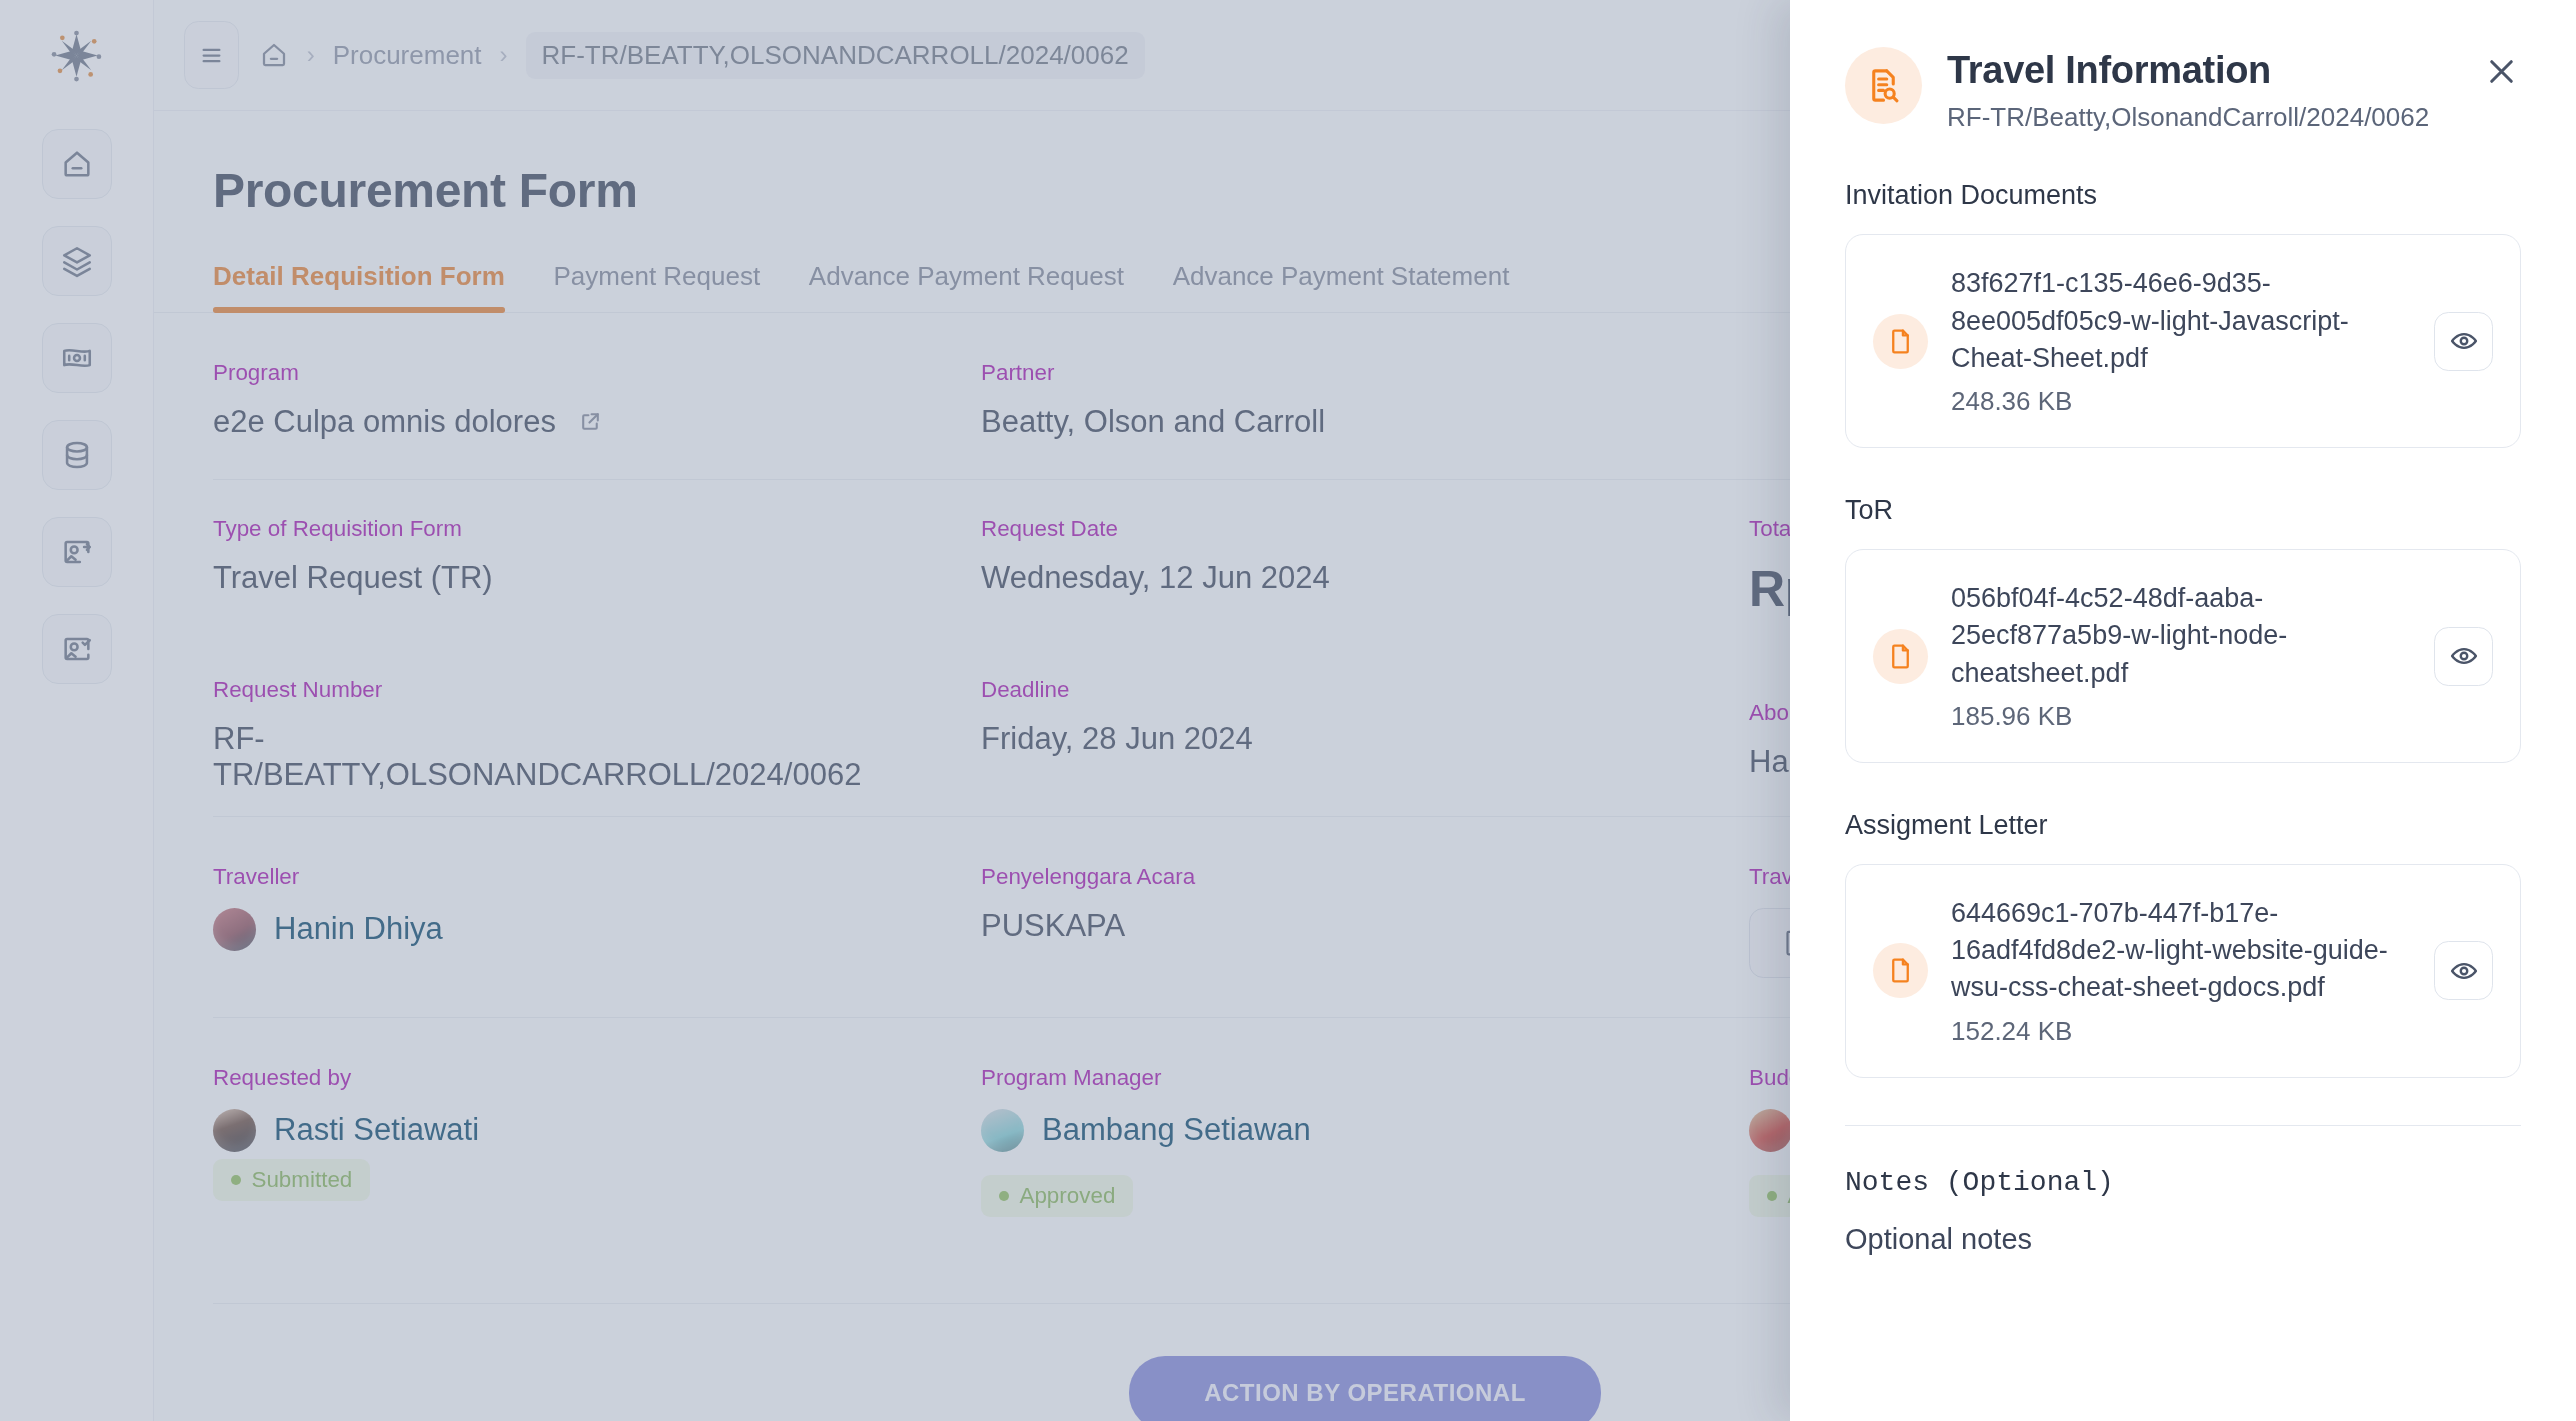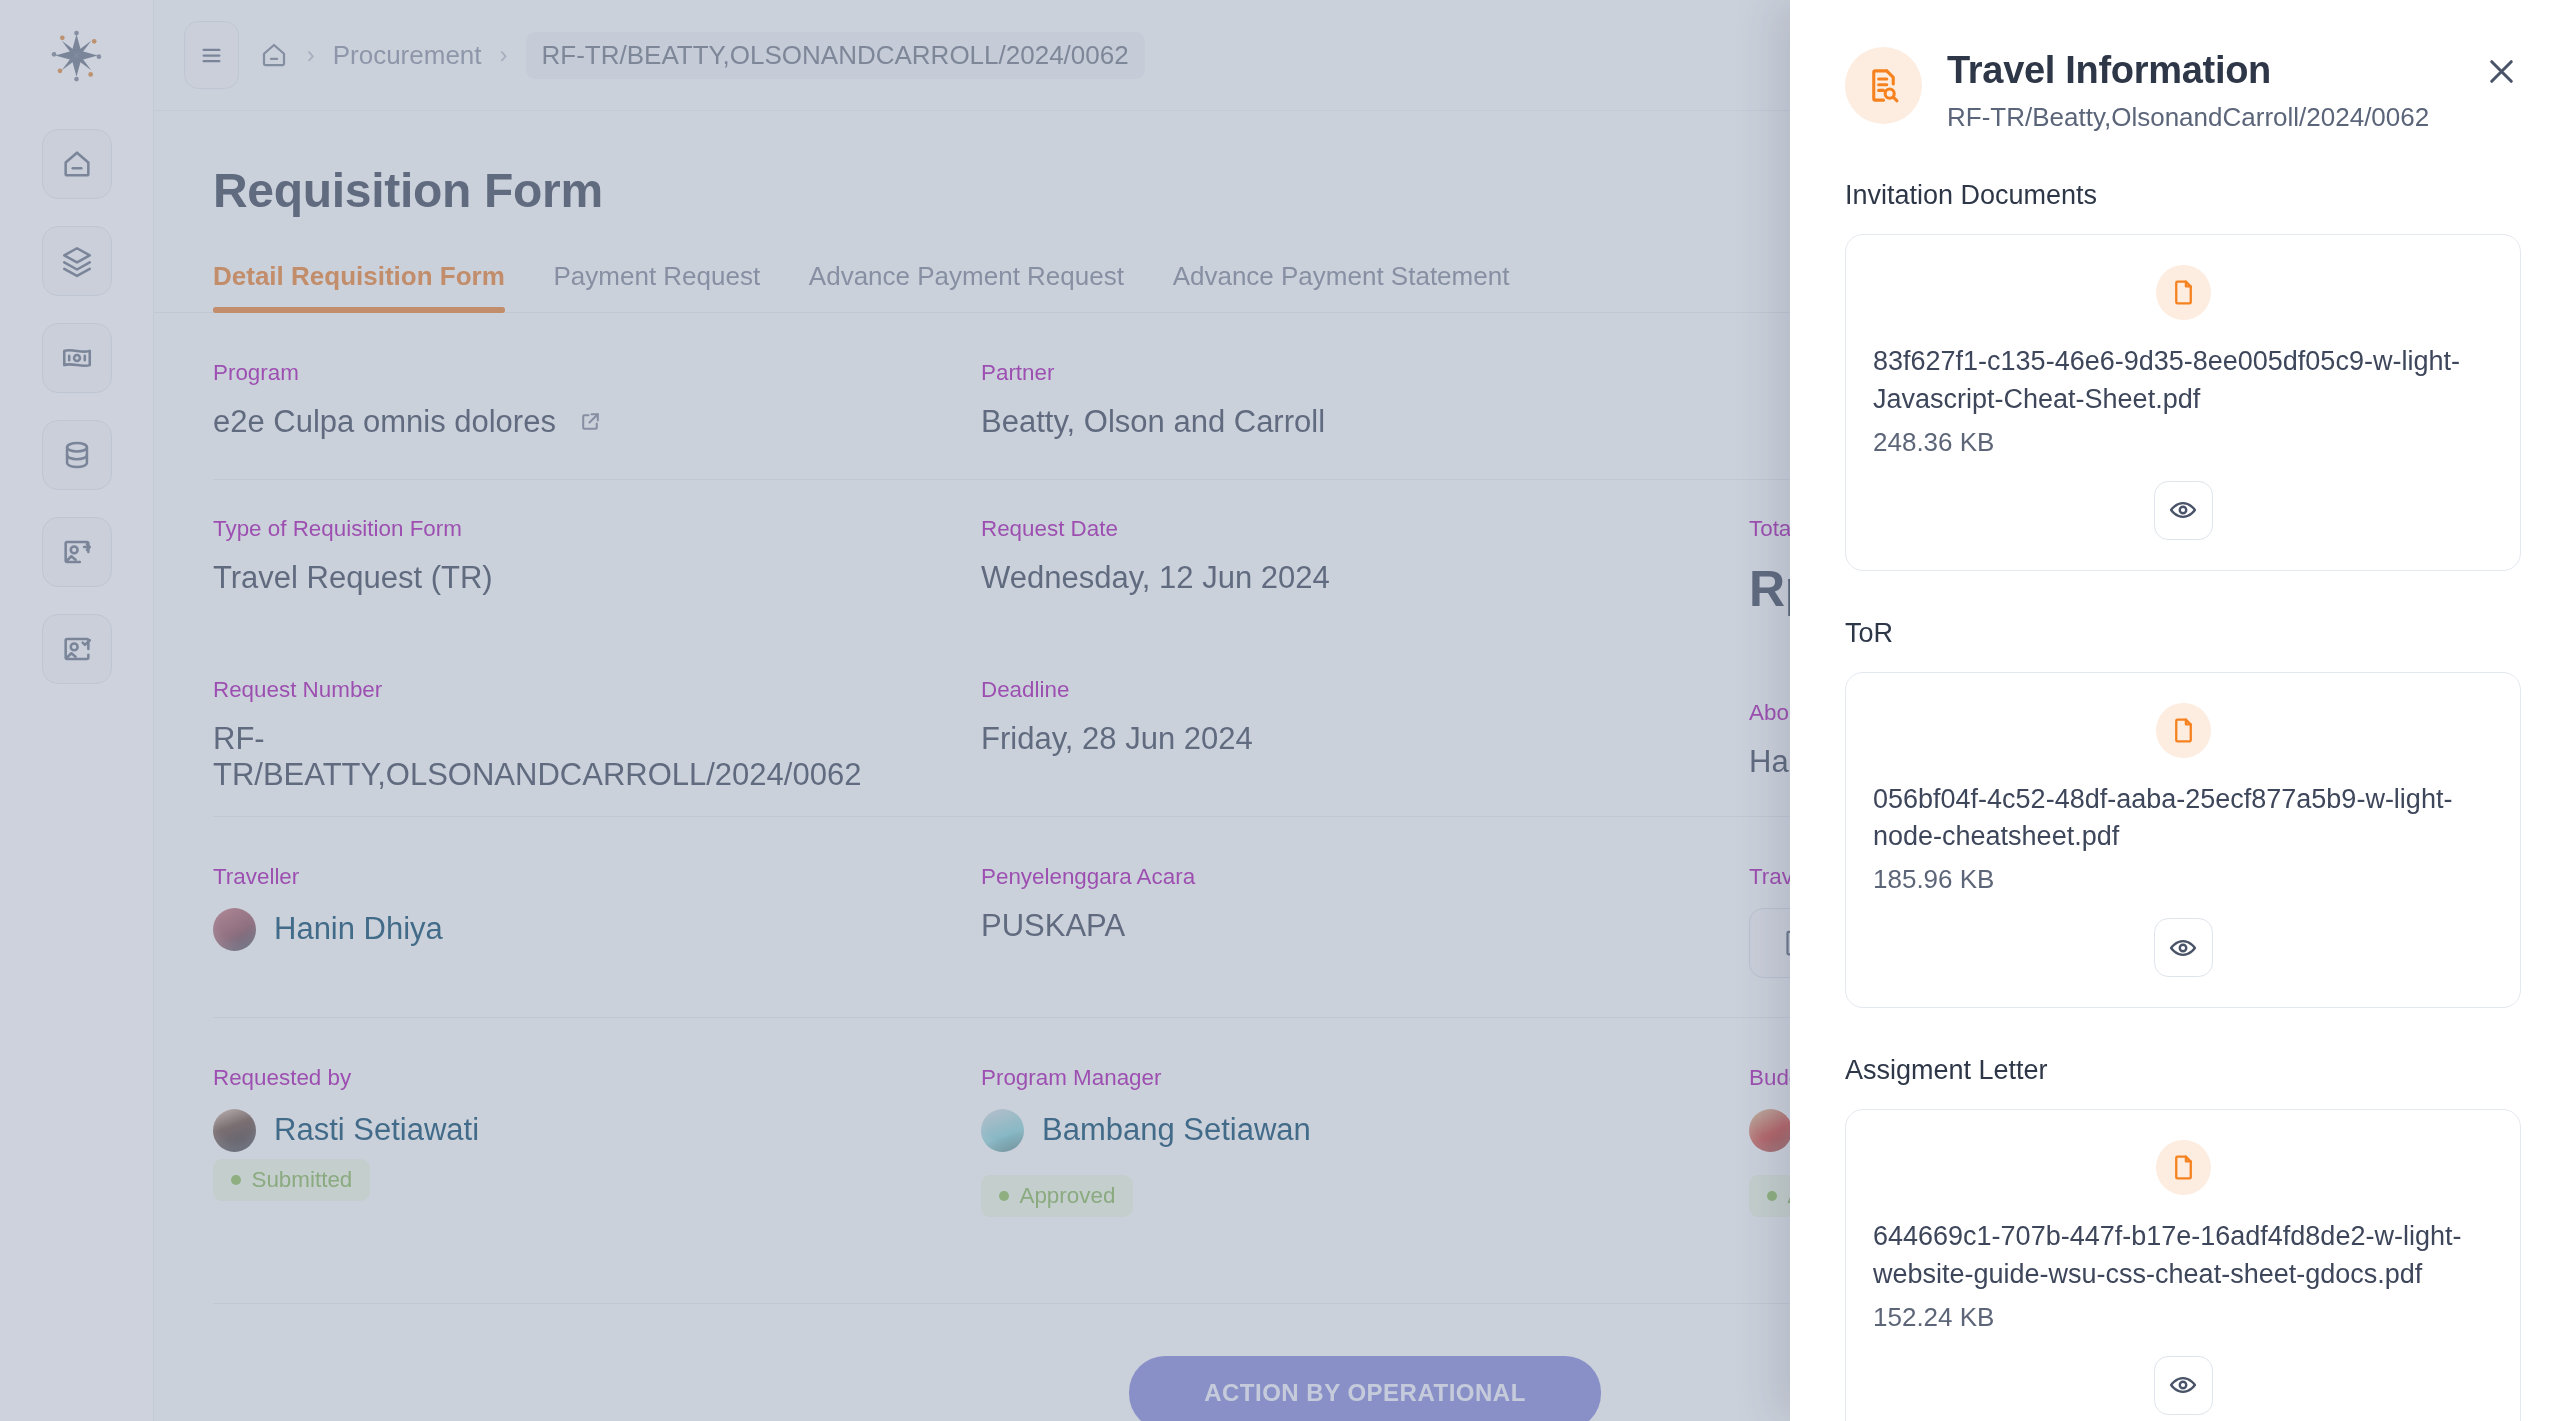--- a/index.html
+++ b/index.html
@@ -153,21 +153,21 @@
   .head-icon svg { width: 39px; height: 39px; }
   .head-text { flex: 1; padding-top: 1.8px; }
   .drawer-title { font-size: 38px; font-weight: 700; color:#2e3748; letter-spacing:-0.3px;}
   .drawer-sub { font-size: 26px; color:#5b6579; margin-top: 10.7px; }
   .close-btn { color:#4a5468; width: 39px; height: 39px; flex:none; margin-top: 5.4px; }
   .close-btn svg { width: 39px; height: 39px; }
 
   .sect-label { font-size: 27px; color:#2e3748; margin: 47px 0 23px 0; }
   .doc-card {
     border:0.9px solid #e4e8ef; border-radius: 18px;
-    padding: 30px 27px; display:flex; align-items:center; gap: 23px; flex-direction: column;
+    padding: 30px 27px; display:flex; align-items:center; gap: 23px;
   }
   .doc-icon {
     width: 55px; height: 55px; border-radius: 50%; flex:none;
     background:#fdece0; display:flex; align-items:center; justify-content:center;
     color:#f5821f;
   }
   .doc-icon svg { width: 29px; height: 29px; }
   .doc-meta { flex: 1; min-width: 0; }
   .doc-name { font-size: 27px; color:#3d465a; line-height: 1.38; word-break: break-word; }
   .doc-size { font-size: 26px; color:#5d6678; margin-top: 9px; }
@@ -277,21 +277,21 @@
           </svg>
         </span>
         <span class="crumb-sep">›</span>
         <span class="crumb-link" id="bc0">Procurement</span>
         <span class="crumb-sep">›</span>
         <span class="crumb-active" id="bc1">RF-TR/BEATTY,OLSONANDCARROLL/2024/0062</span>
       </div>
     </div>
 
     <div class="main">
-      <div class="page-title">Requisition Form</div>
+      <div class="page-title">Procurement Form</div>
 
       <div class="tabs">
         <div class="tab active">Detail Requisition Form</div>
         <div class="tab">Payment Request</div>
         <div class="tab">Advance Payment Request</div>
         <div class="tab">Advance Payment Statement</div>
       </div>
 
       <div class="fields">
 

